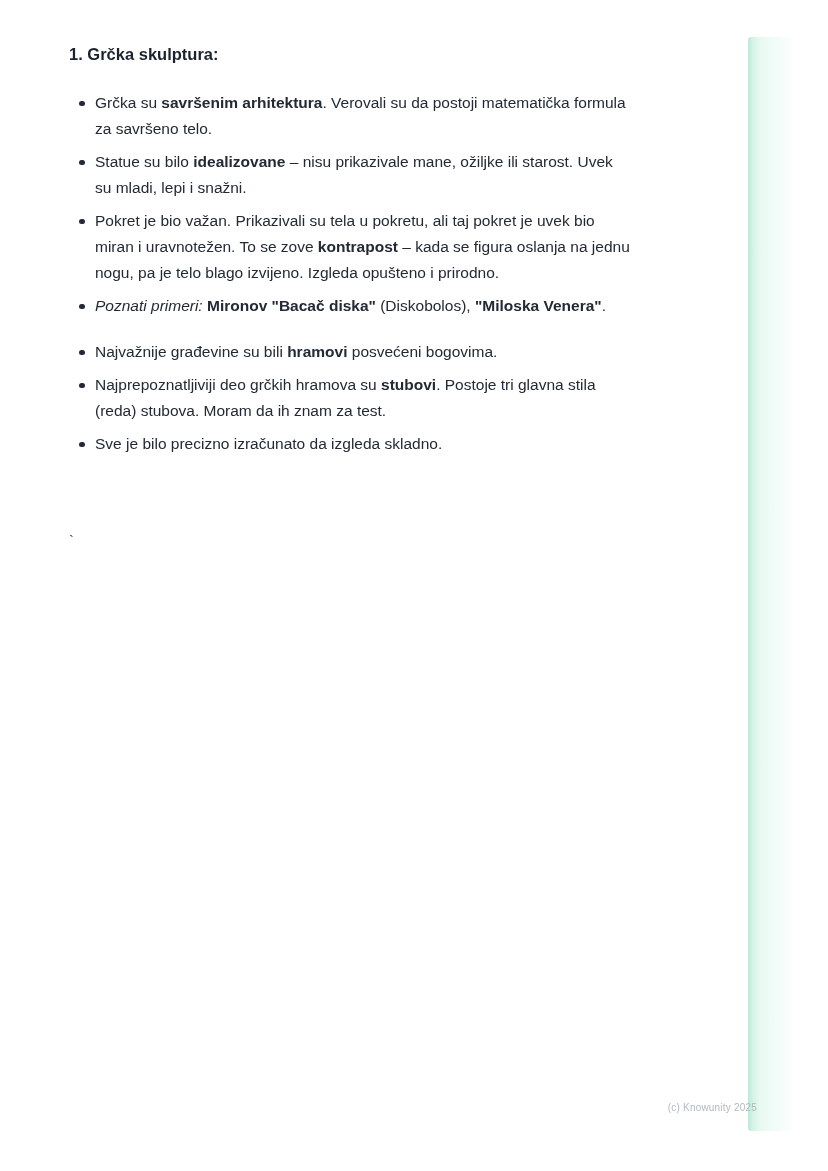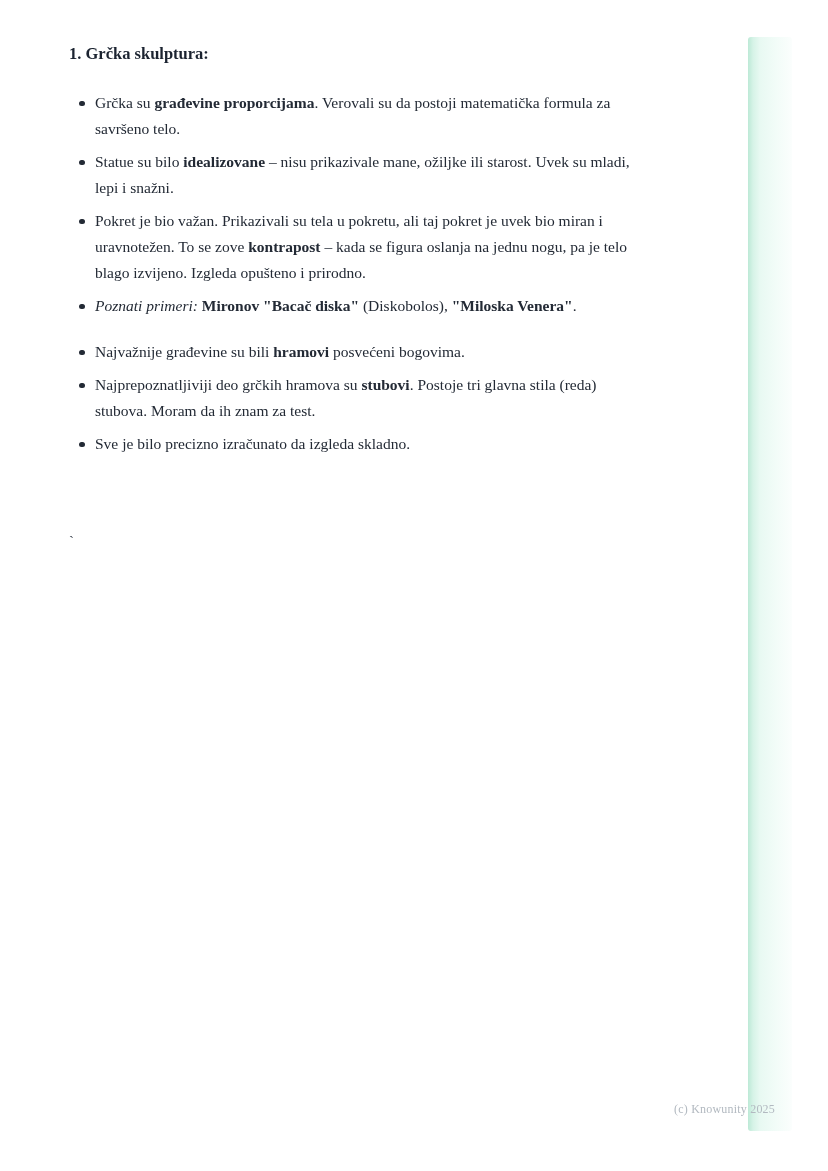--- a/index.html
+++ b/index.html
@@ -8,21 +8,20 @@
     height: 1171px;
     background: #ffffff;
     font-family: "Liberation Sans", sans-serif;
   }
   .page {
     position: relative;
     width: 828px;
     height: 1171px;
     background: #ffffff;
     overflow: hidden;
-    font-family: Liberation Serif, serif;
   }
   .accent-strip {
     position: absolute;
     left: 748px;
     top: 37px;
     width: 44px;
     height: 1094px;
     border-radius: 3px;
     background: linear-gradient(to right,
       #bce9d6 0px,
@@ -73,41 +72,41 @@
   .stray-char {
     position: absolute;
     left: 69px;
     top: 531px;
     font-size: 15px;
     line-height: 20px;
     color: #39414d;
   }
   .watermark {
     position: absolute;
-    right: 53px;
+    right: 71px;
     top: 1102px;
-    font-size: 12px;
+    font-size: 10px;
     letter-spacing: 0.2px;
     color: #b2b9c0;
     z-index: 2;
   }
 </style>
 </head>
 <body>
 
 <div class="page">
 
   <div class="accent-strip"></div>
 
   <div class="content">
 
     <h2 class="section-heading">1. Grčka skulptura:</h2>
 
     <ul class="bullets">
-      <li><span>Grčka su </span><span class="b">građevine proporcijama</span><span>. Verovali su da postoji matematička formula za savršeno telo.</span></li>
+      <li><span>Grčka su </span><span class="b">savršenim arhitektura</span><span>. Verovali su da postoji matematička formula za savršeno telo.</span></li>
       <li><span>Statue su bilo </span><span class="b">idealizovane</span><span> – nisu prikazivale mane, ožiljke ili starost. Uvek su mladi, lepi i snažni.</span></li>
       <li><span>Pokret je bio važan. Prikazivali su tela u pokretu, ali taj pokret je uvek bio miran i uravnotežen. To se zove </span><span class="b">kontrapost</span><span> – kada se figura oslanja na jednu nogu, pa je telo blago izvijeno. Izgleda opušteno i prirodno.</span></li>
       <li><span class="i">Poznati primeri:</span><span> </span><span class="b">Mironov "Bacač diska"</span><span> (Diskobolos), </span><span class="b">"Miloska Venera"</span><span>.</span></li>
     </ul>
 
 
     <ul class="bullets">
       <li><span>Najvažnije građevine su bili </span><span class="b">hramovi</span><span> posvećeni bogovima.</span></li>
       <li><span>Najprepoznatljiviji deo grčkih hramova su </span><span class="b">stubovi</span><span>. Postoje tri glavna stila (reda) stubova. Moram da ih znam za test.</span></li>
       <li><span>Sve je bilo precizno izračunato da izgleda skladno.</span></li>

